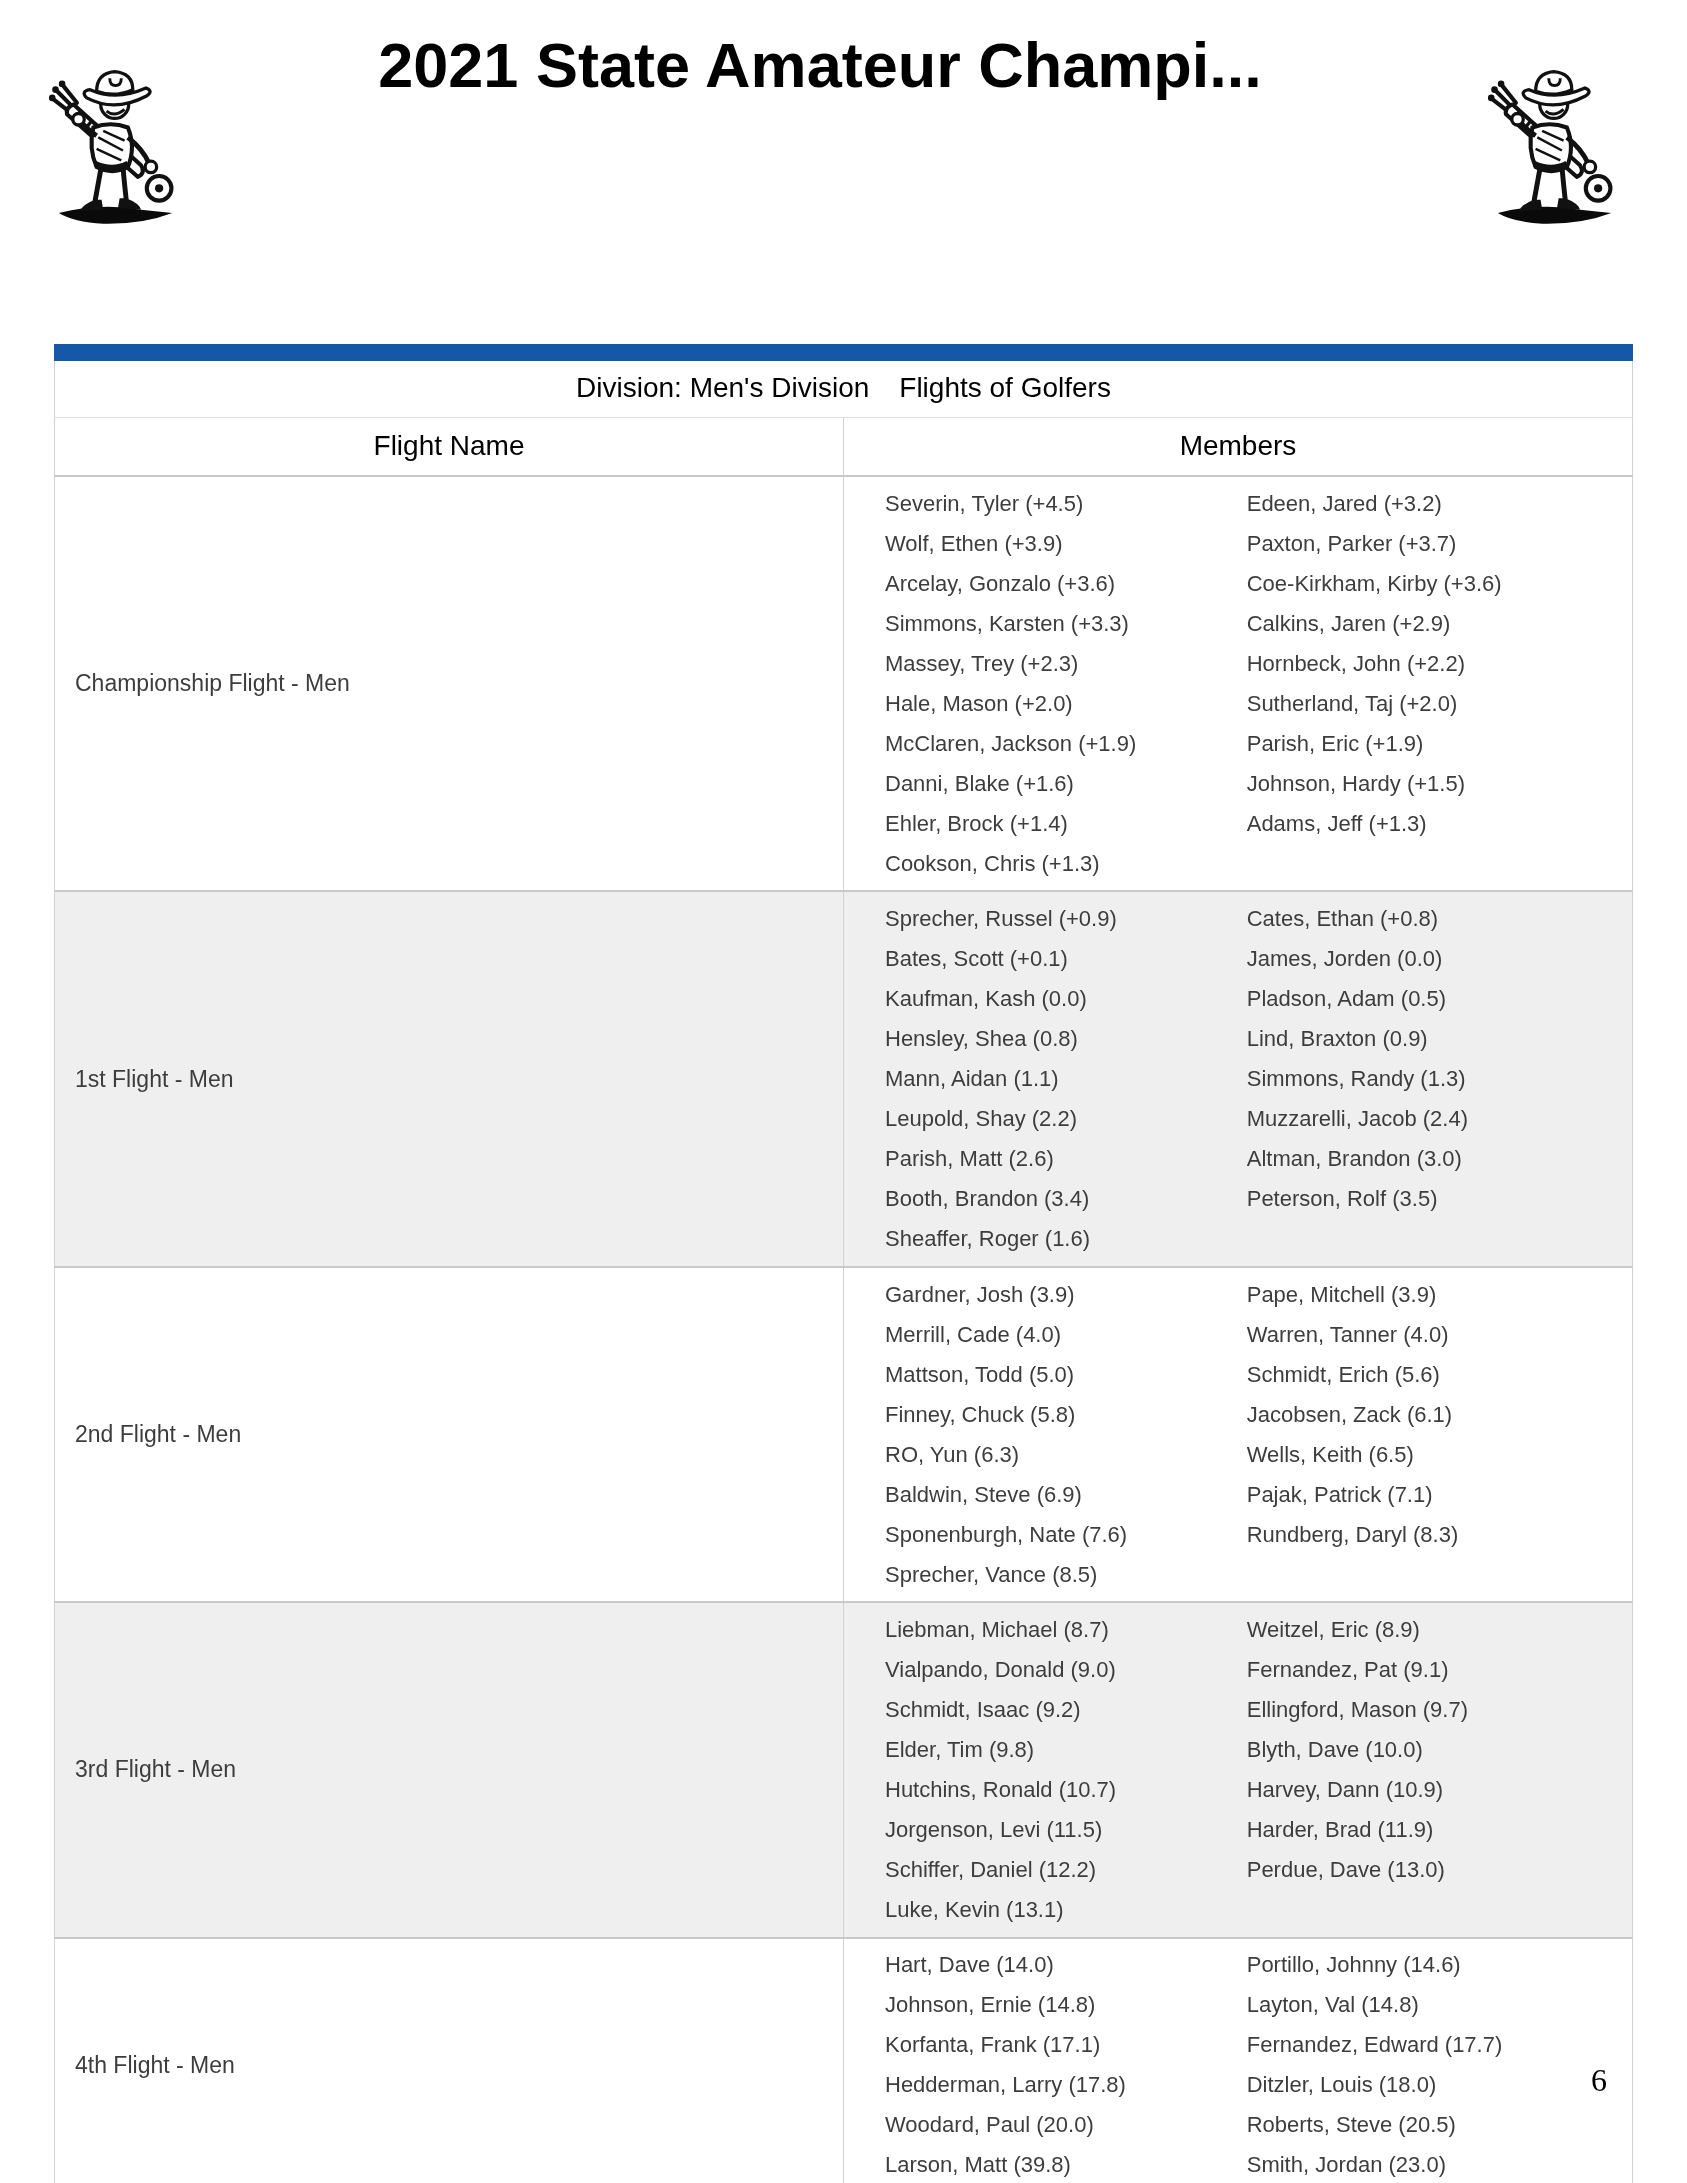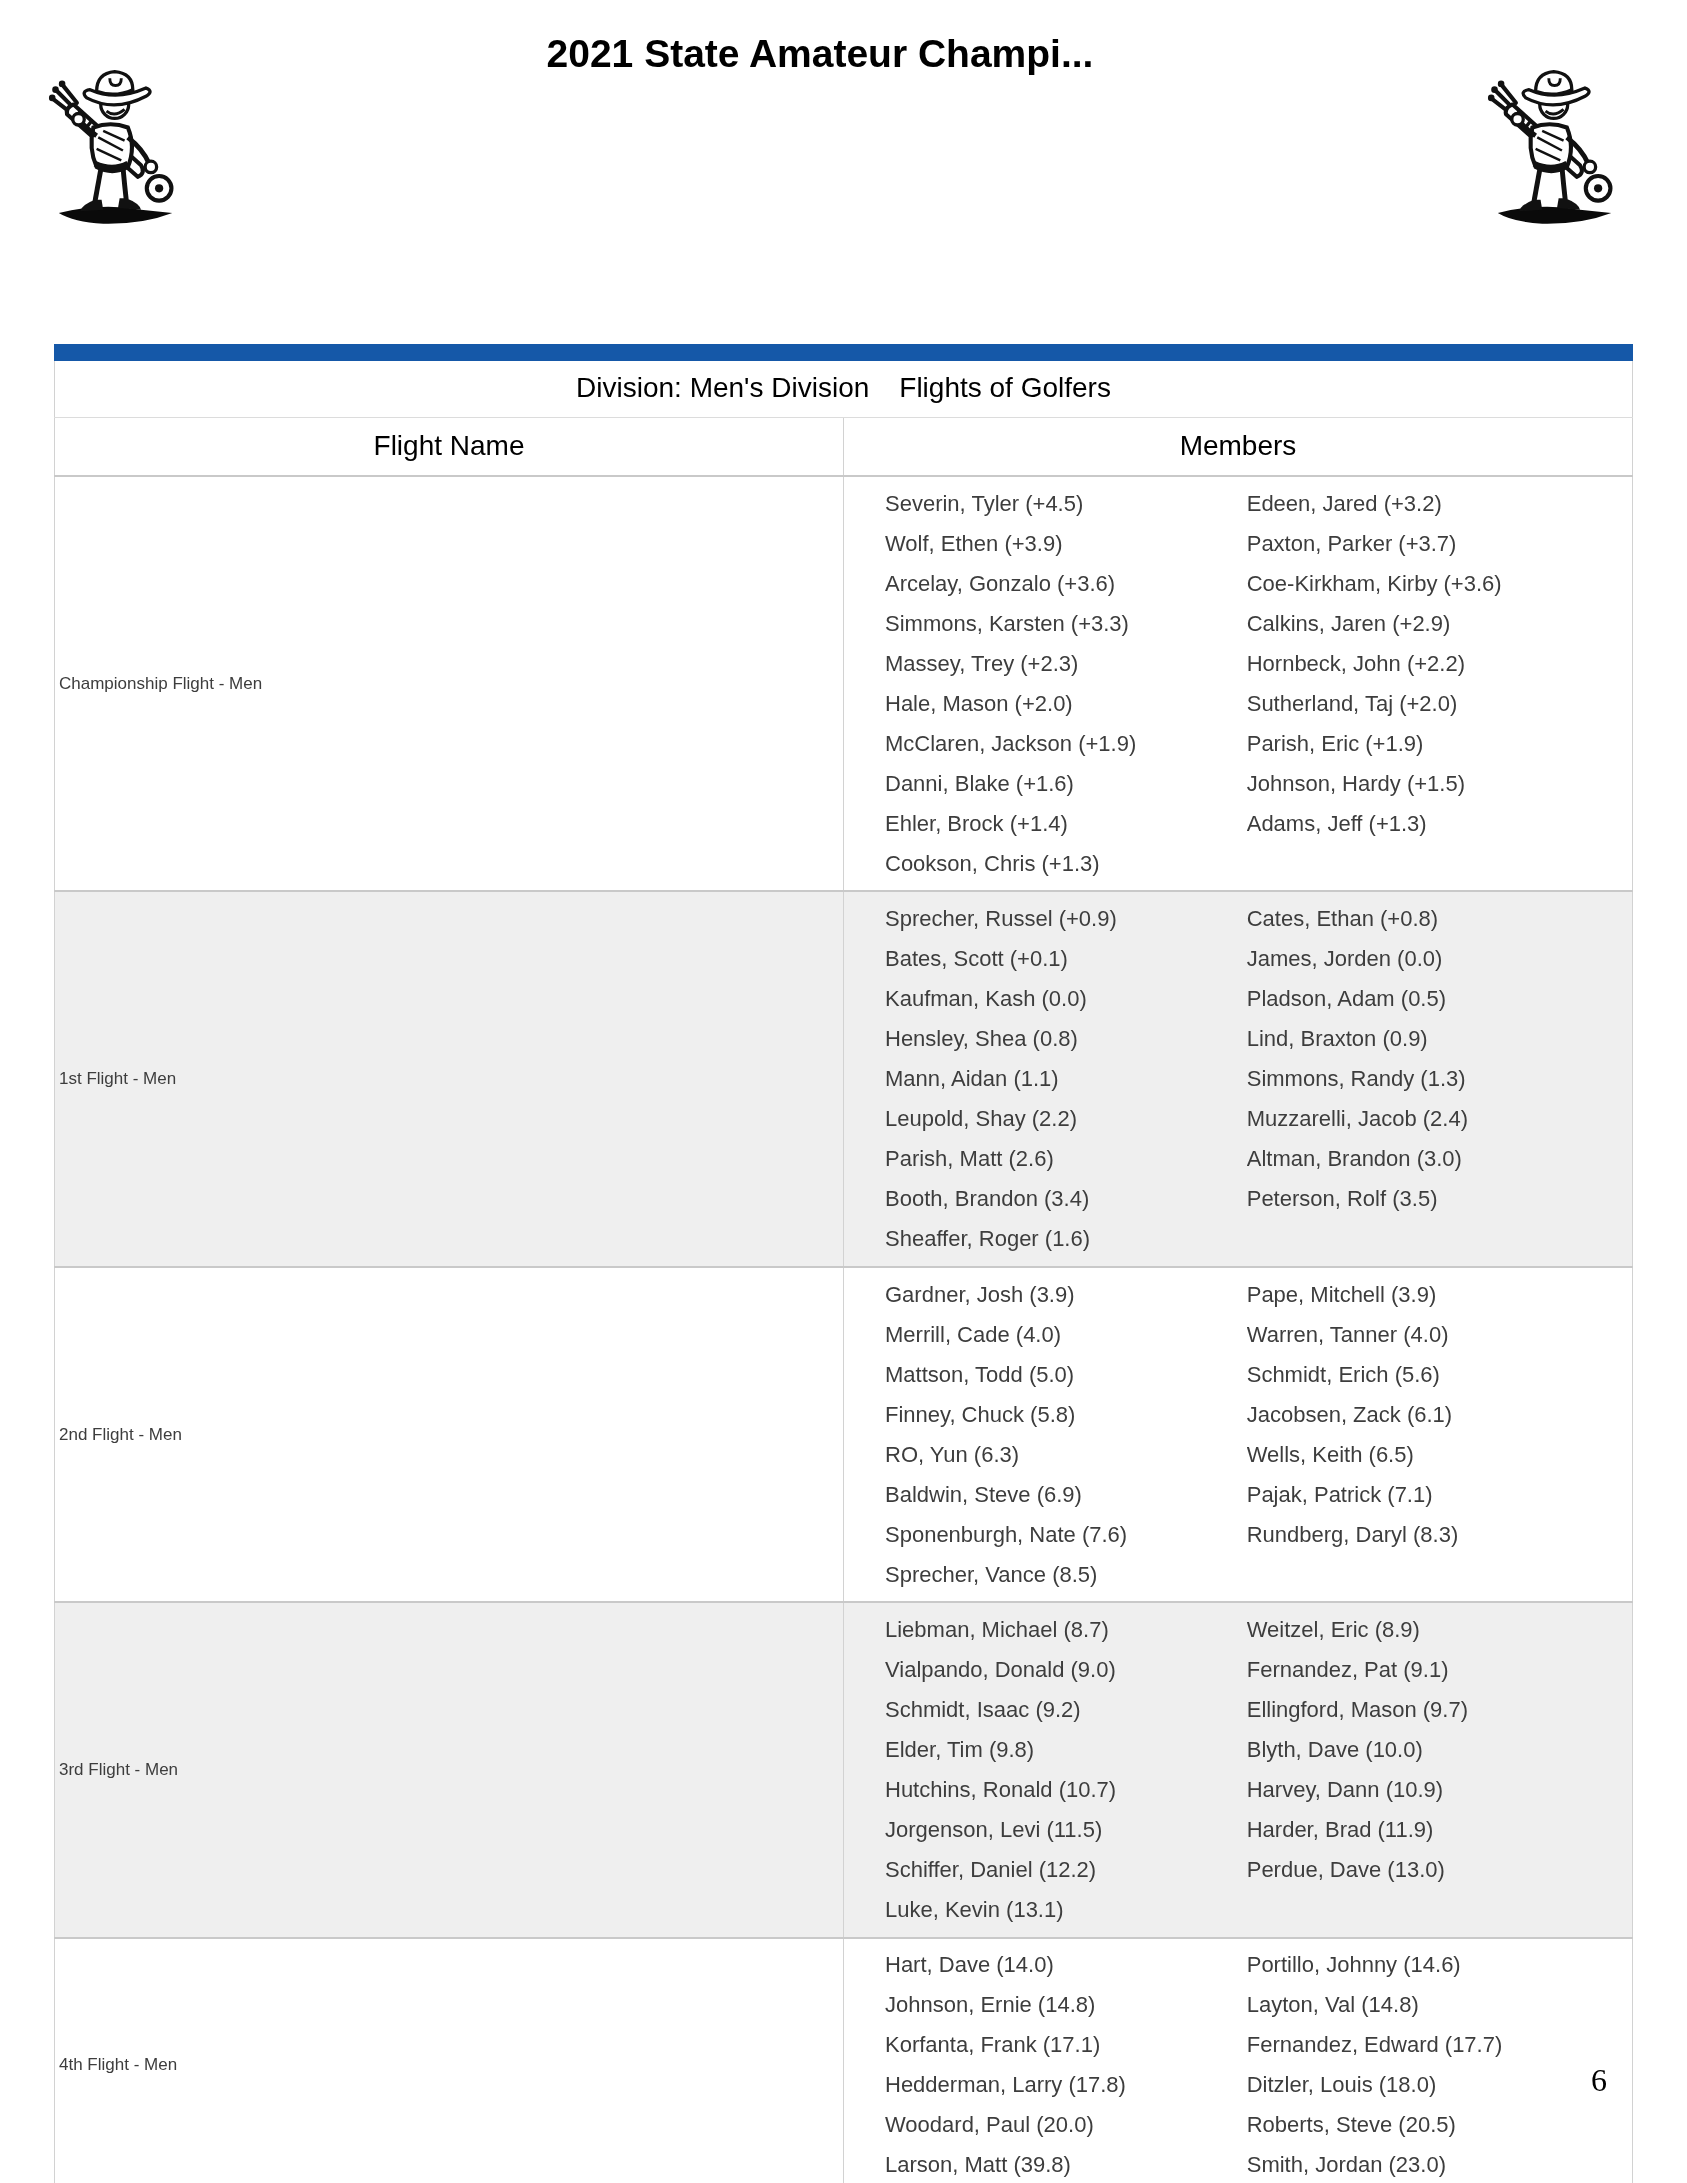--- a/index.html
+++ b/index.html
@@ -11,21 +11,21 @@
     overflow:hidden;
   }
 
   
   .doc-header {
     position:absolute; top:0; left:0;
     width:1640px;
     text-align:center;
     color:#000;
   }
-  .doc-title  { font-size:39px; font-weight:bold; margin:34px 0 0; line-height:1.0; }
+  .doc-title  { font-size:63px; font-weight:bold; margin:34px 0 0; line-height:1.0; }
   .doc-subtitle { font-size:46px; font-weight:bold; margin:37px 0 0; line-height:1.0; }
 
   .mascot { position:absolute; top:67px; width:148px; height:167px; }
   .mascot.left  { left:44px; }
   .mascot.right { left:1483px; }
 
   
   .tablewrap {
     position:absolute; left:54px; top:344px; width:1579px;
   }
@@ -56,24 +56,24 @@
     padding:12.7px 0;
     border-bottom:2.5px solid #c9c9c9;
   }
   th.col-flight { width:331px; border-right:1.7px solid #d2d2d2;margin-top:16px; }
 
   tbody td { border-bottom:2.5px solid #c9c9c9; }
   tbody tr:last-child td { border-bottom:3.4px solid #c2c2c2; }
 
   td.flight-name {
     border-right:1.7px solid #d2d2d2;
-    font-size:17px;
+    font-size:23px;
     color:#3d3d3d;
     vertical-align:middle;
-    padding-left:4px;
+    padding-left:20px;
   }
   td.members-cell {
     padding:6.7px 23.6px 6.7px 41px;
     vertical-align:middle;
   }
   .members-grid {
     display:grid;
     grid-template-columns:1fr 1fr;
   }
   .member {

